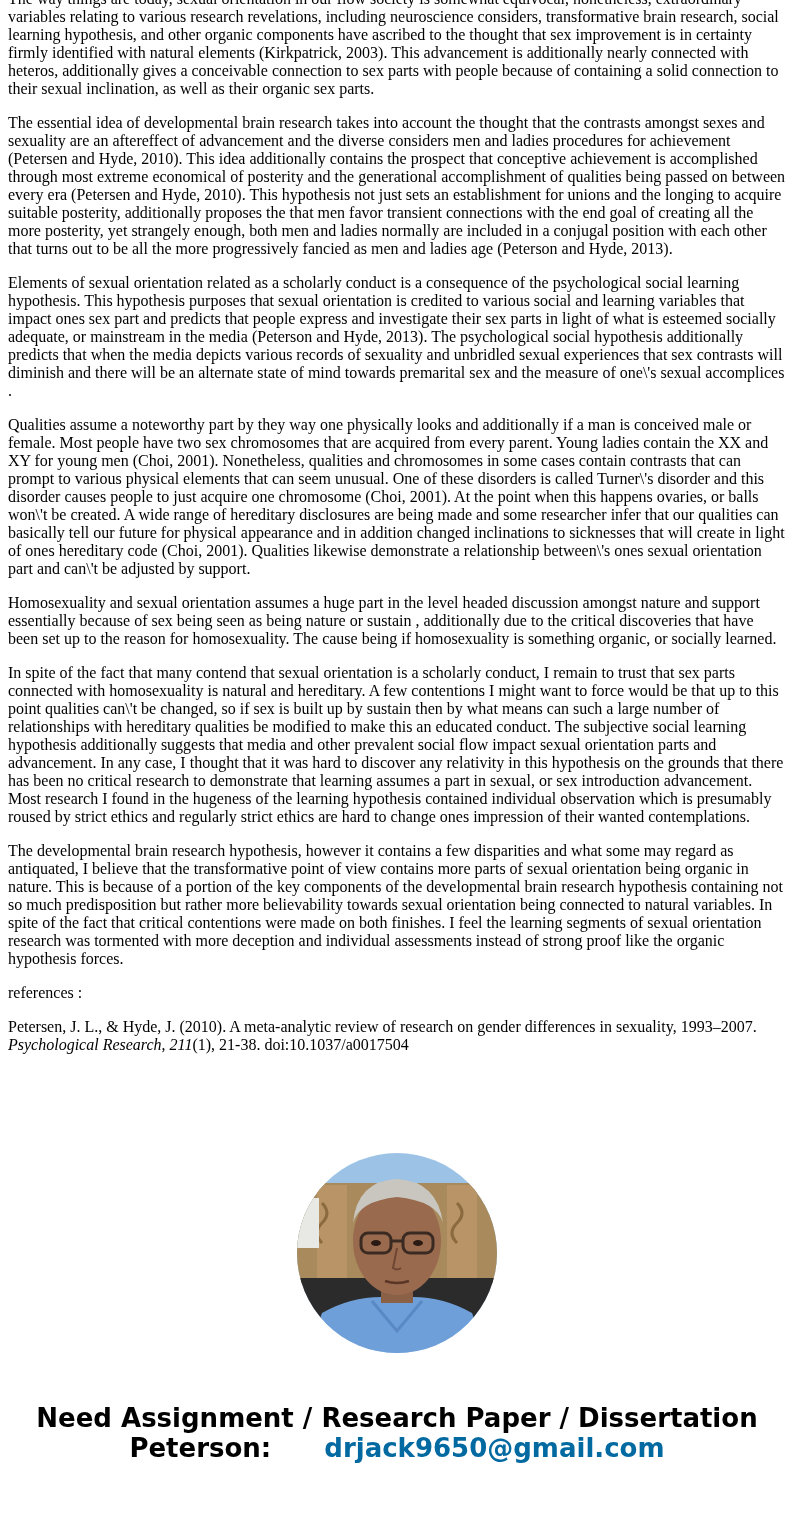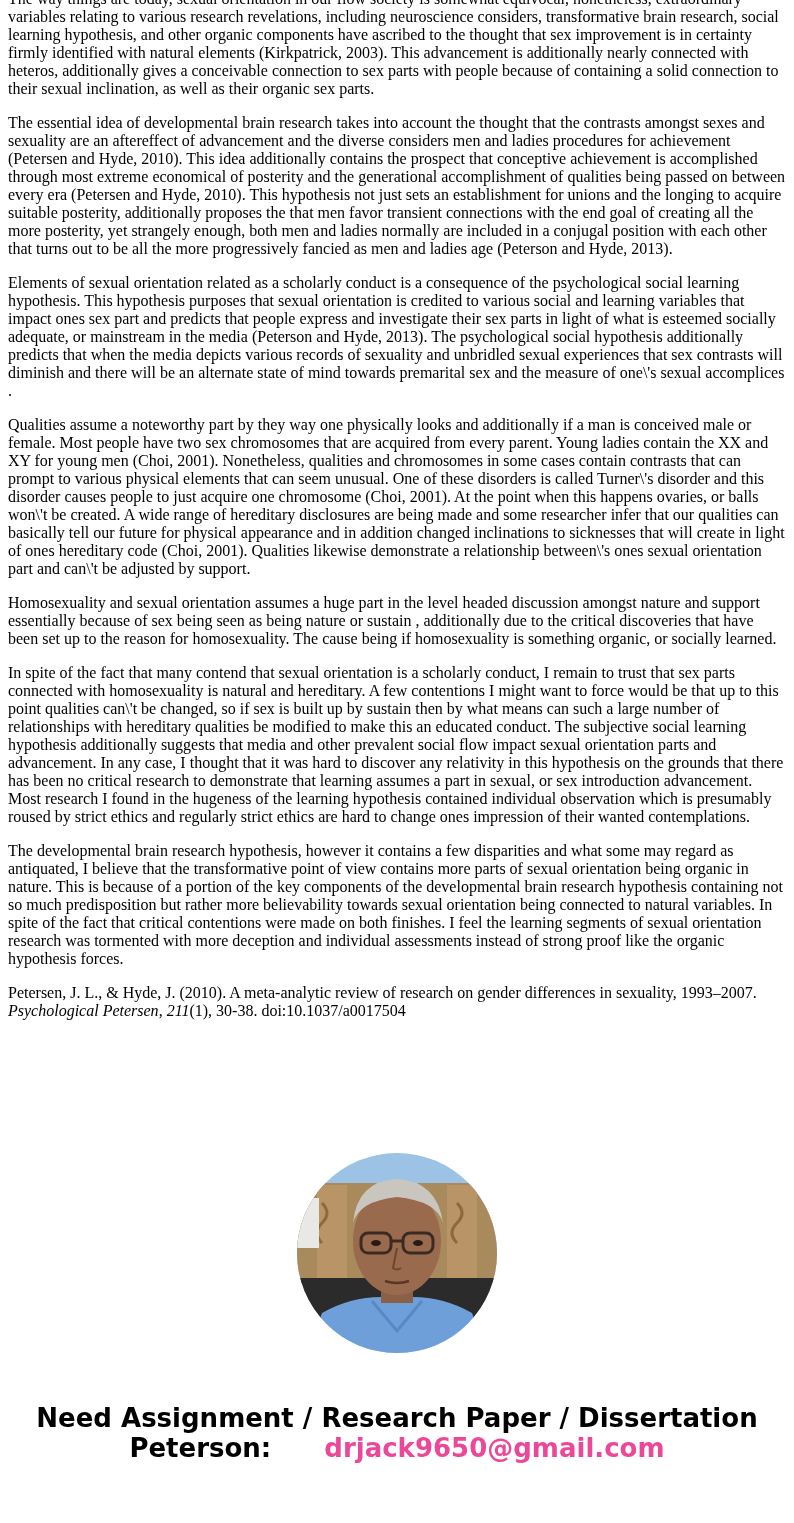--- a/index.html
+++ b/index.html
@@ -48,34 +48,35 @@
       top: 1403px;
       width: 794px;
       text-align: center;
       font-family: "DejaVu Sans", "Liberation Sans", sans-serif;
       font-weight: bold;
       font-size: 26px;
       line-height: 30px;
       color: #000000;
     }
     .promo div { margin: 0; }
-    a.email { color: #ec4899; text-decoration: none; margin-left: 44px; }
+    a.email { color: #0369a1; text-decoration: none; margin-left: 44px; }
   </style>
 </head>
 <body>
 
 <div class="doc">
   <p>The way things are today, sexual orientation in our flow society is somewhat equivocal, nonetheless, extraordinary variables relating to various research revelations, including neuroscience considers, transformative brain research, social learning hypothesis, and other organic components have ascribed to the thought that sex improvement is in certainty firmly identified with natural elements (Kirkpatrick, 2003). This advancement is additionally nearly connected with heteros, additionally gives a conceivable connection to sex parts with people because of containing a solid connection to their sexual inclination, as well as their organic sex parts.</p>
   <p>The essential idea of developmental brain research takes into account the thought that the contrasts amongst sexes and sexuality are an aftereffect of advancement and the diverse considers men and ladies procedures for achievement (Petersen and Hyde, 2010). This idea additionally contains the prospect that conceptive achievement is accomplished through most extreme economical of posterity and the generational accomplishment of qualities being passed on between every era (Petersen and Hyde, 2010). This hypothesis not just sets an establishment for unions and the longing to acquire suitable posterity, additionally proposes the that men favor transient connections with the end goal of creating all the more posterity, yet strangely enough, both men and ladies normally are included in a conjugal position with each other that turns out to be all the more progressively fancied as men and ladies age (Peterson and Hyde, 2013).</p>
   <p>Elements of sexual orientation related as a scholarly conduct is a consequence of the psychological social learning hypothesis. This hypothesis purposes that sexual orientation is credited to various social and learning variables that impact ones sex part and predicts that people express and investigate their sex parts in light of what is esteemed socially adequate, or mainstream in the media (Peterson and Hyde, 2013). The psychological social hypothesis additionally predicts that when the media depicts various records of sexuality and unbridled sexual experiences that sex contrasts will diminish and there will be an alternate state of mind towards premarital sex and the measure of one\'s sexual accomplices .</p>
   <p>Qualities assume a noteworthy part by they way one physically looks and additionally if a man is conceived male or female. Most people have two sex chromosomes that are acquired from every parent. Young ladies contain the XX and XY for young men (Choi, 2001). Nonetheless, qualities and chromosomes in some cases contain contrasts that can prompt to various physical elements that can seem unusual. One of these disorders is called Turner\'s disorder and this disorder causes people to just acquire one chromosome (Choi, 2001). At the point when this happens ovaries, or balls won\'t be created. A wide range of hereditary disclosures are being made and some researcher infer that our qualities can basically tell our future for physical appearance and in addition changed inclinations to sicknesses that will create in light of ones hereditary code (Choi, 2001). Qualities likewise demonstrate a relationship between\'s ones sexual orientation part and can\'t be adjusted by support.</p>
   <p>Homosexuality and sexual orientation assumes a huge part in the level headed discussion amongst nature and support essentially because of sex being seen as being nature or sustain , additionally due to the critical discoveries that have been set up to the reason for homosexuality. The cause being if homosexuality is something organic, or socially learned.</p>
   <p>In spite of the fact that many contend that sexual orientation is a scholarly conduct, I remain to trust that sex parts connected with homosexuality is natural and hereditary. A few contentions I might want to force would be that up to this point qualities can\'t be changed, so if sex is built up by sustain then by what means can such a large number of relationships with hereditary qualities be modified to make this an educated conduct. The subjective social learning hypothesis additionally suggests that media and other prevalent social flow impact sexual orientation parts and advancement. In any case, I thought that it was hard to discover any relativity in this hypothesis on the grounds that there has been no critical research to demonstrate that learning assumes a part in sexual, or sex introduction advancement. Most research I found in the hugeness of the learning hypothesis contained individual observation which is presumably roused by strict ethics and regularly strict ethics are hard to change ones impression of their wanted contemplations.</p>
   <p>The developmental brain research hypothesis, however it contains a few disparities and what some may regard as antiquated, I believe that the transformative point of view contains more parts of sexual orientation being organic in nature. This is because of a portion of the key components of the developmental brain research hypothesis containing not so much predisposition but rather more believability towards sexual orientation being connected to natural variables. In spite of the fact that critical contentions were made on both finishes. I feel the learning segments of sexual orientation research was tormented with more deception and individual assessments instead of strong proof like the organic hypothesis forces.</p>
-  <p class="ref"><span>Petersen, J. L., &amp; Hyde, J. (2010). A meta-analytic review of research on gender differences in sexuality, 1993–2007. </span><i>Psychological Petersen</i><span>, </span><i>211</i><span>(1), 30-38. doi:10.1037/a0017504</span></p>
+  <p>references :</p>
+  <p class="ref"><span>Petersen, J. L., &amp; Hyde, J. (2010). A meta-analytic review of research on gender differences in sexuality, 1993–2007. </span><i>Psychological Research</i><span>, </span><i>211</i><span>(1), 21-38. doi:10.1037/a0017504</span></p>
 </div>
 
 <div class="avatar-wrap">
   <svg width="200" height="200" viewBox="0 0 200 200" aria-label="author-photo">
 
     <rect x="0" y="0" width="200" height="200" fill="#9cc3e6"></rect>
 
     <rect x="0" y="30" width="200" height="100" fill="#a88a5c"></rect>
     <rect x="20" y="32" width="30" height="95" fill="#b89466"></rect>
     <rect x="150" y="32" width="30" height="95" fill="#b89466"></rect>

